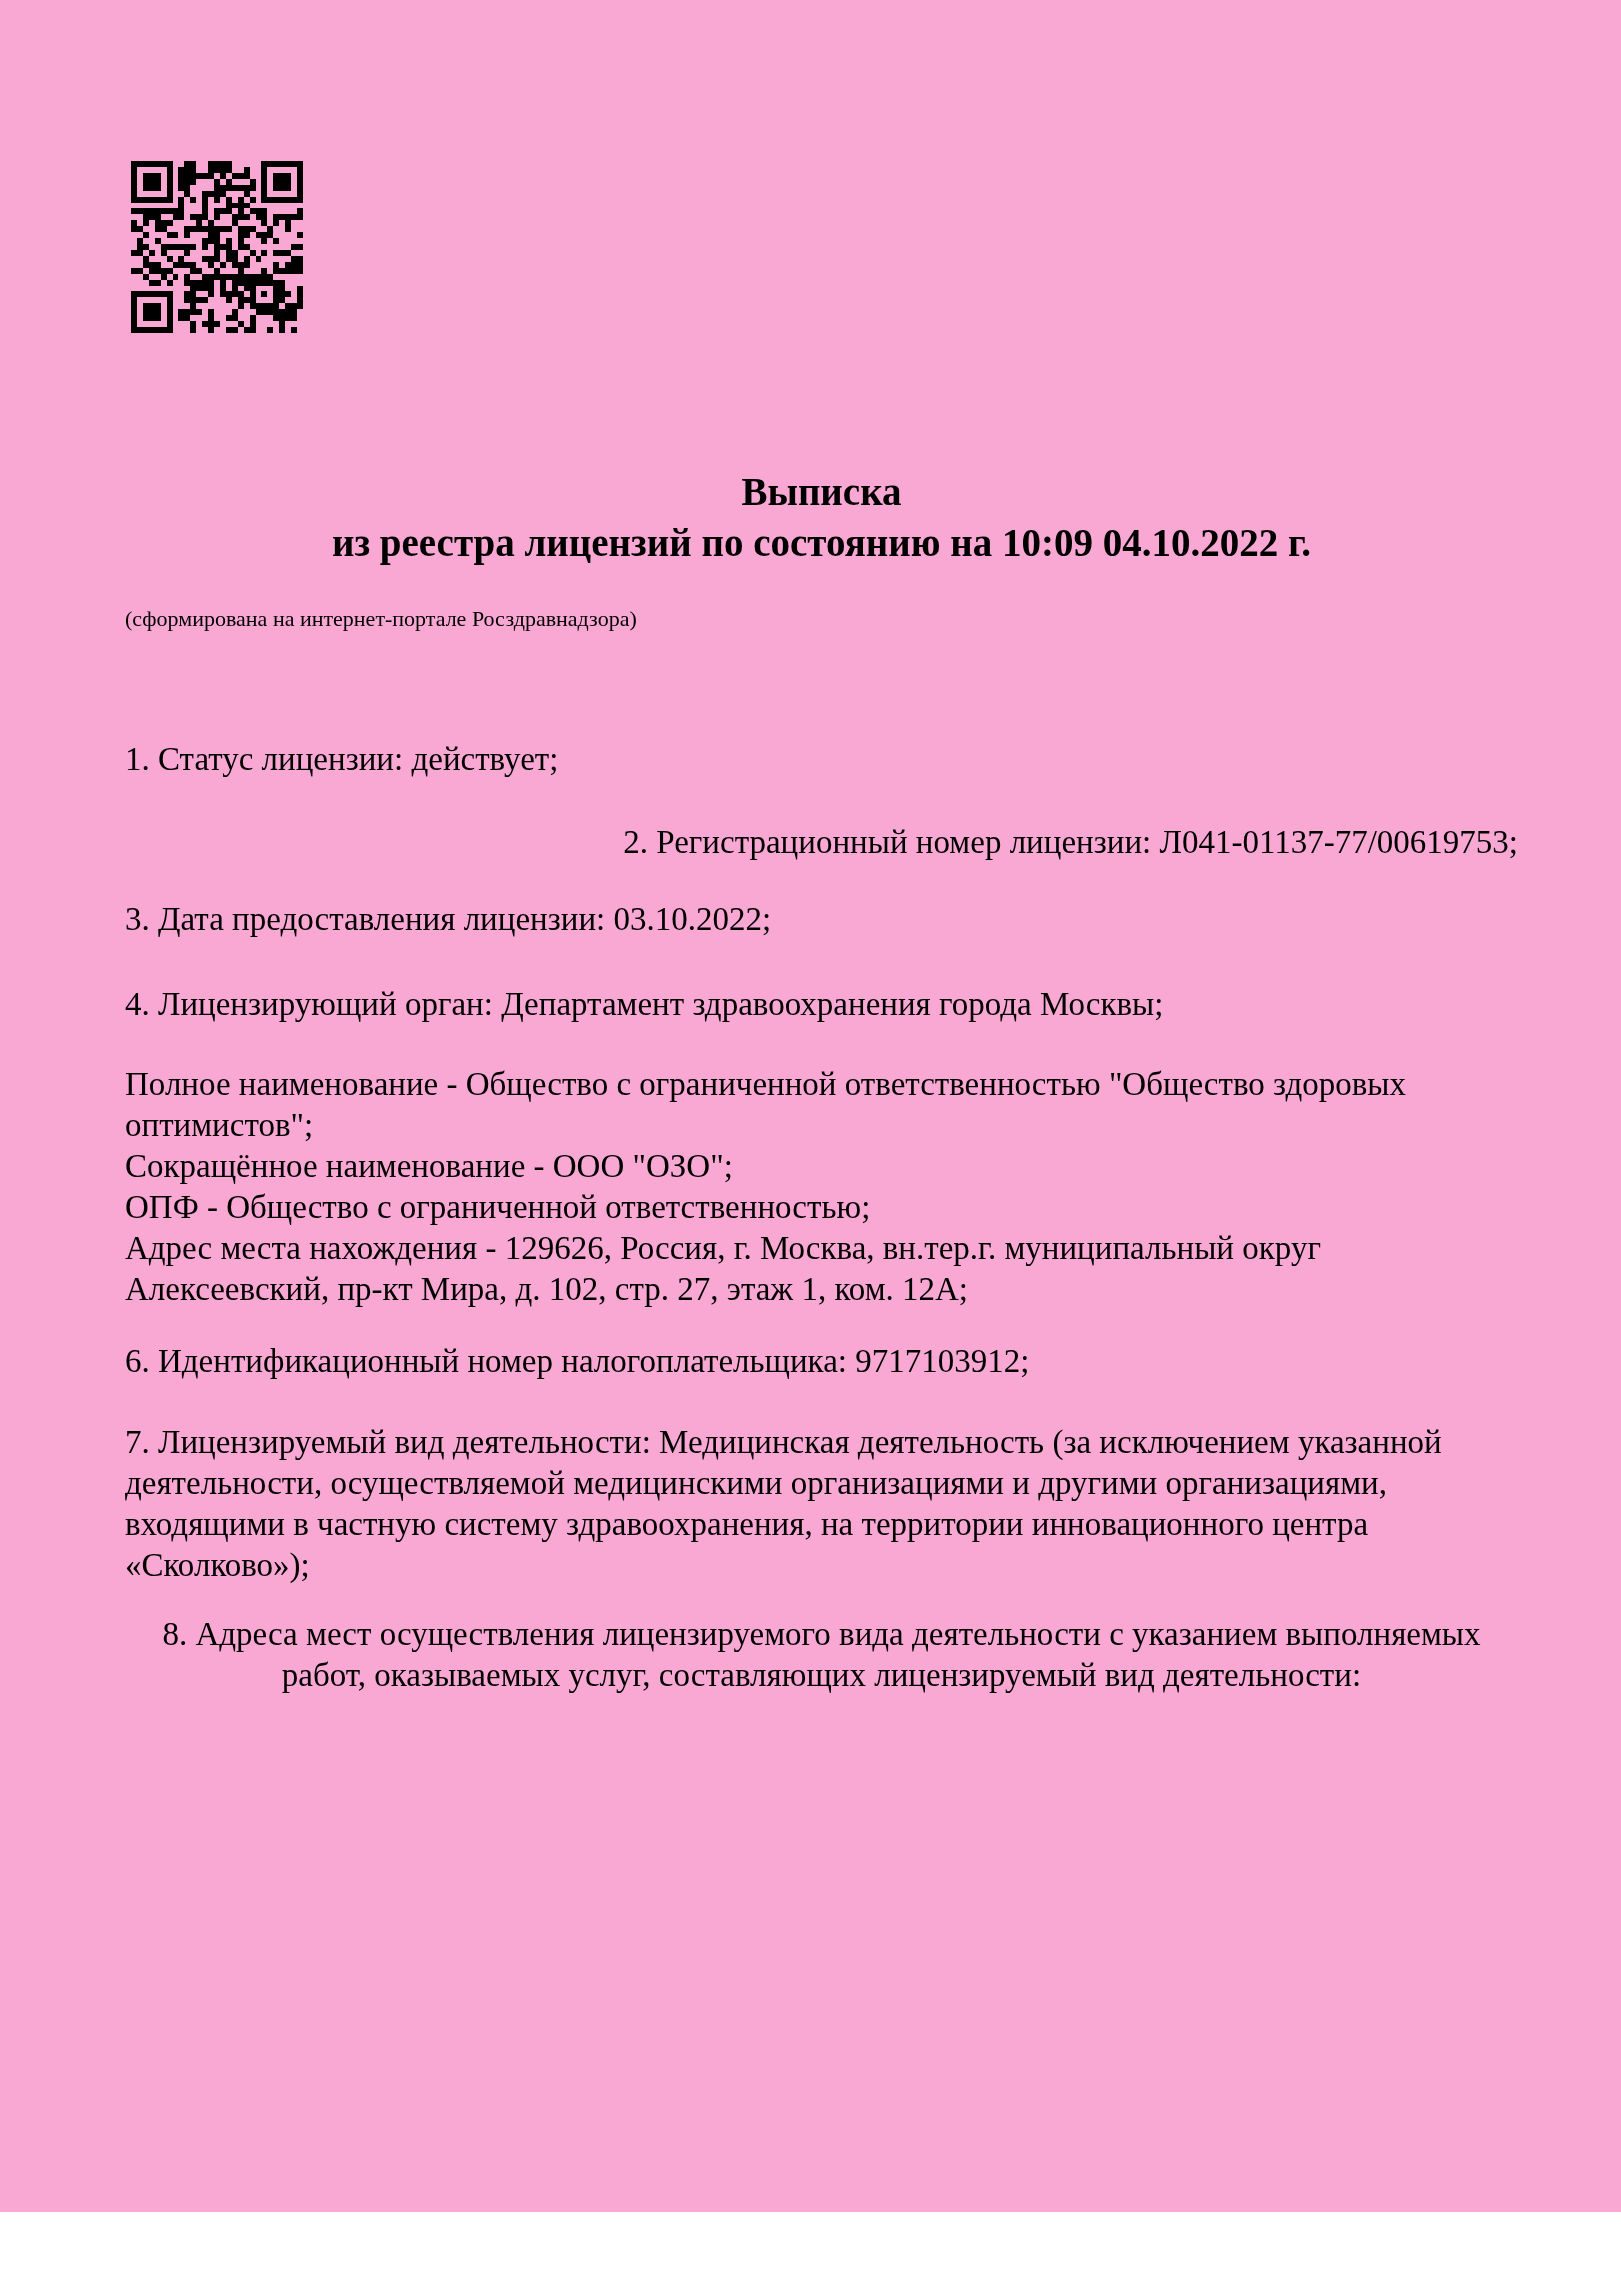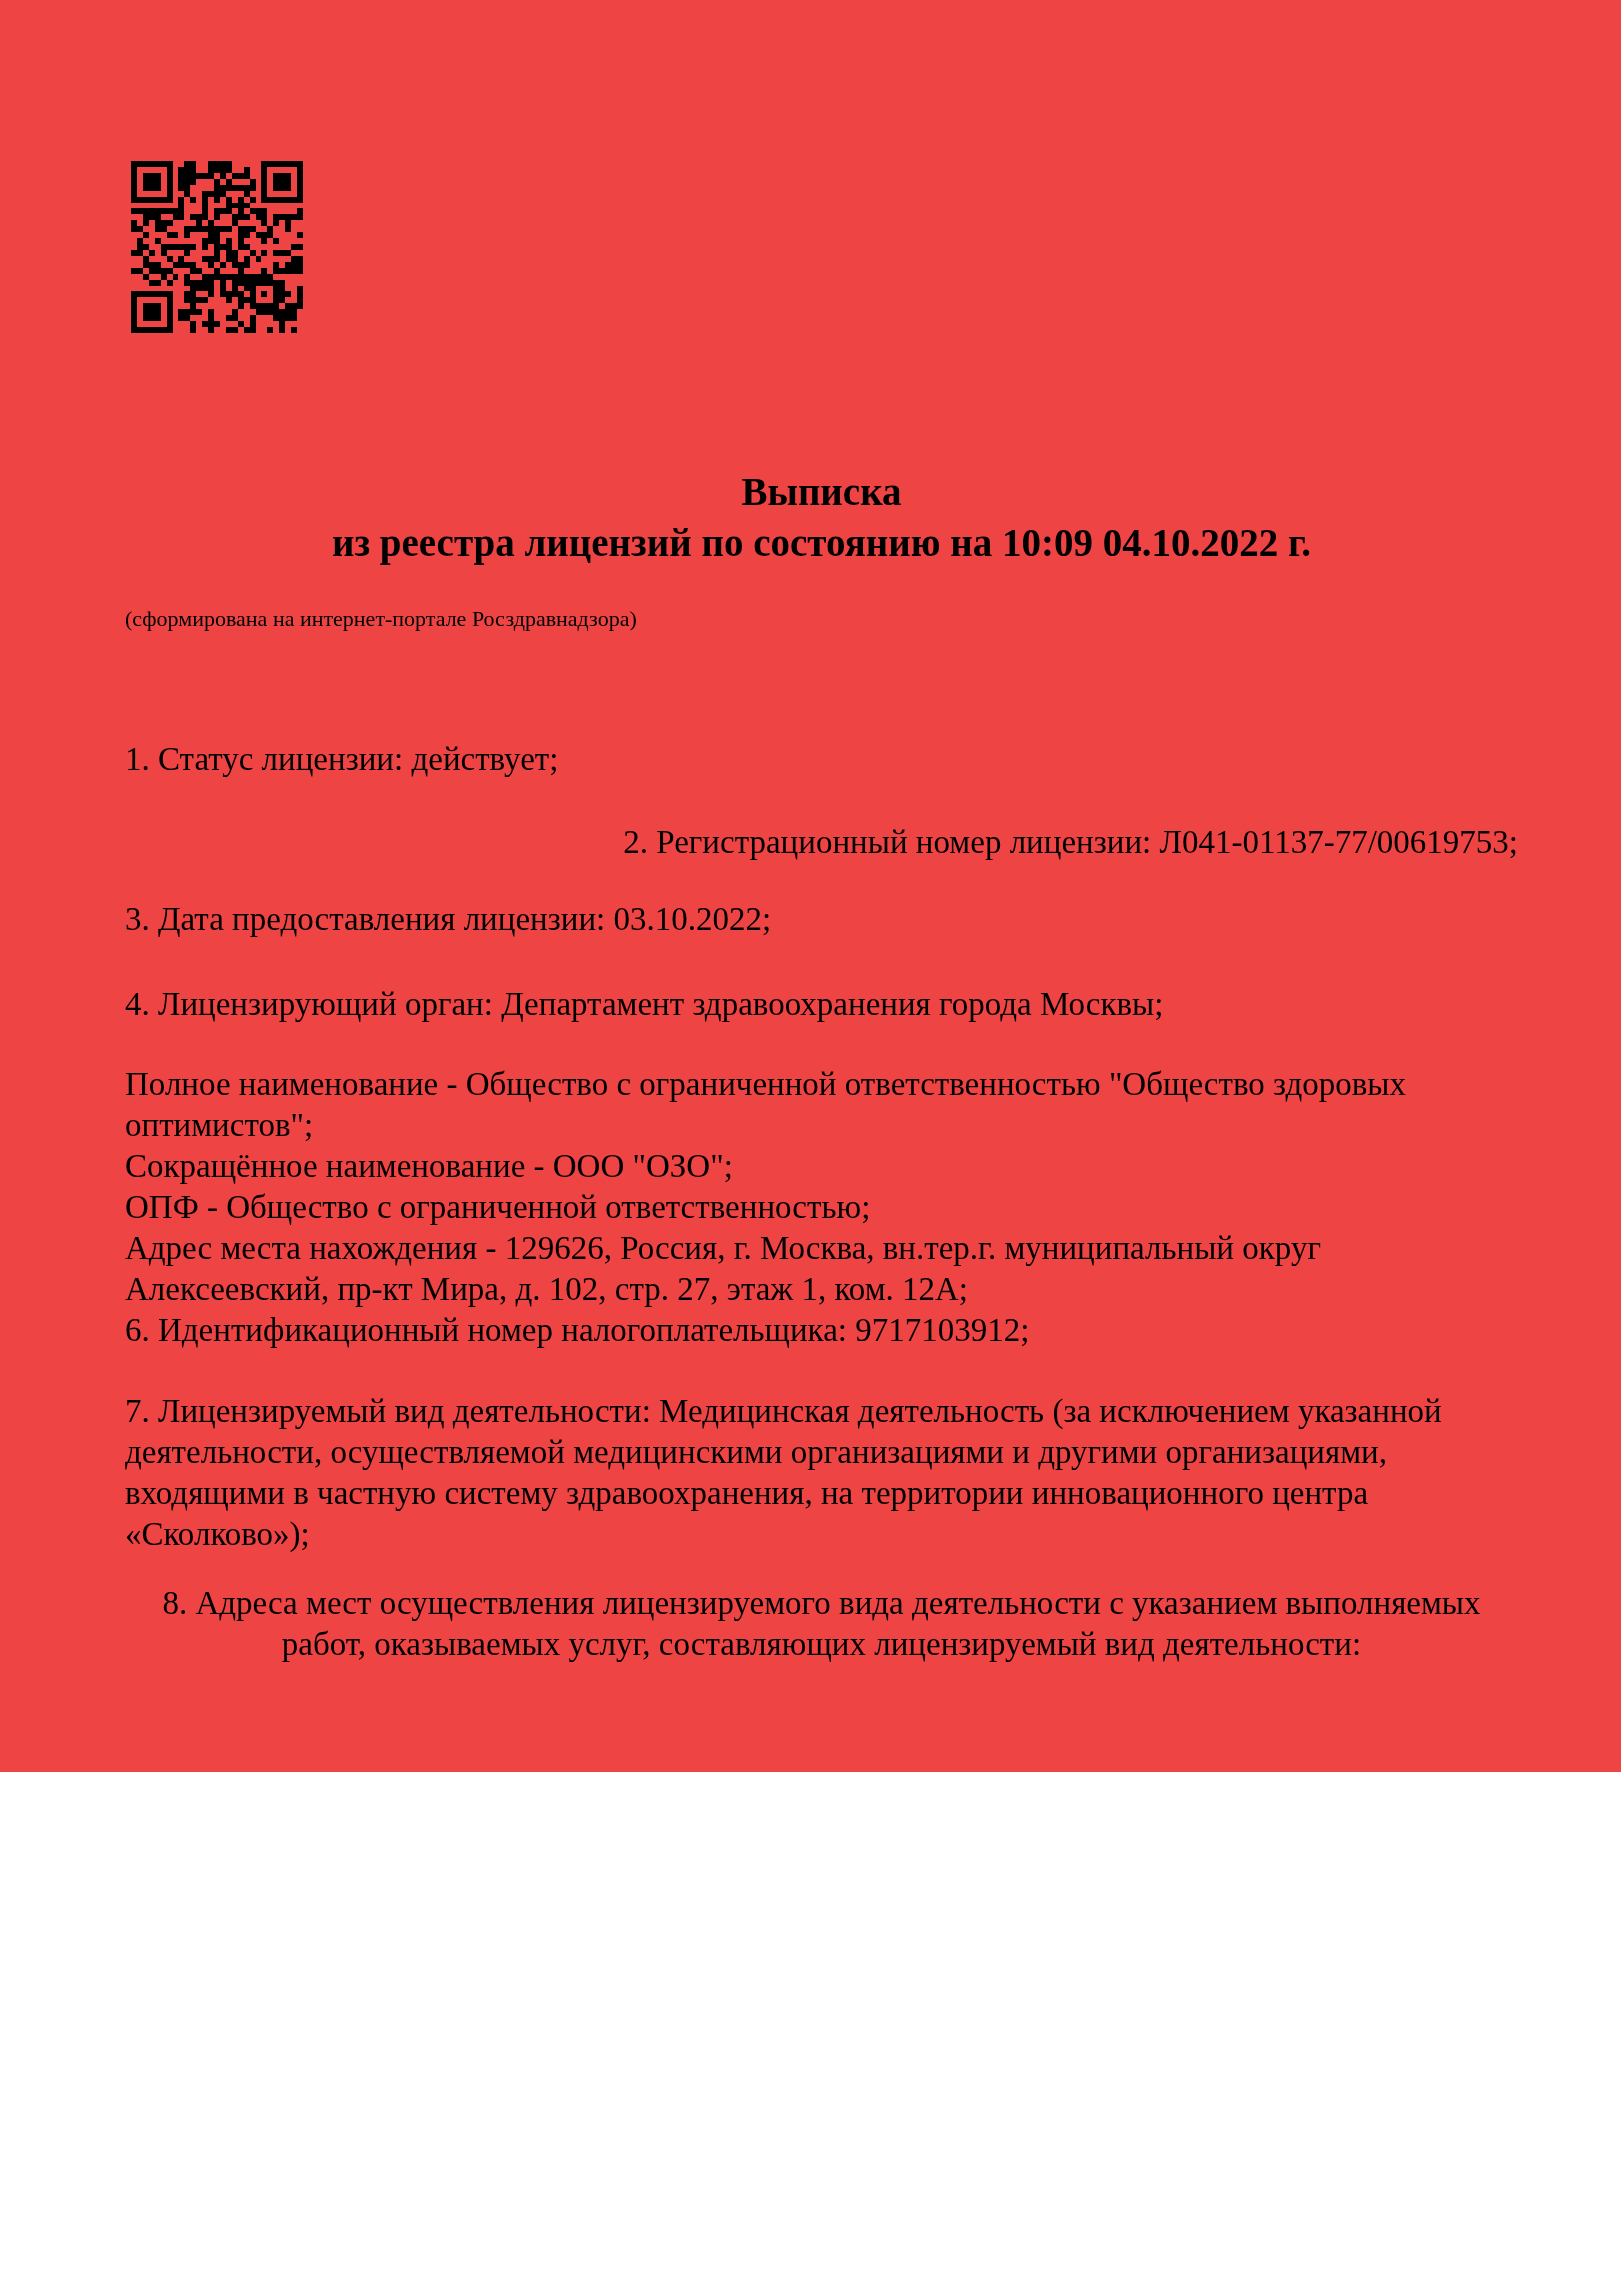--- a/index.html
+++ b/index.html
@@ -12,22 +12,22 @@
     height: 2293px;
     font-family: "Liberation Serif", "DejaVu Serif", serif;
     color: #000000;
     position: relative;
     overflow: hidden;
   }
   .page {
     position: absolute;
     left: 0; top: 0;
     width: 1621px;
-    height: 1772px;
-    background: #ef4444;
+    height: 2212px;
+    background: #f9a8d4;
   }
   .qr {
     position: absolute;
     left: 131px;
     top: 161px;
     width: 172px;
     height: 172px;
   }
   .qr svg { display: block; width: 172px; height: 172px; }
   .title-block {
@@ -60,21 +60,21 @@
   }
   .para {
     margin: 0;
     padding: 0;
   }
   .mt47 { margin-top: 42px; text-align: right; }
   .mt51 { margin-top: 36px; }
   .mt49 { margin-top: 44px; }
   .mt37 { margin-top: 33px; }
   .mt44 { margin-top: 39px; }
-  .mt35 { }
+  .mt35 { margin-top: 31px; }
   .mt45 { margin-top: 40px; }
   .mt40 { margin-top: 28px; text-align: center; }
   .company div { margin: 0; padding: 0; }
 </style>
 </head>
 <body>
 
 <div class="page">
 
   <div class="qr">

